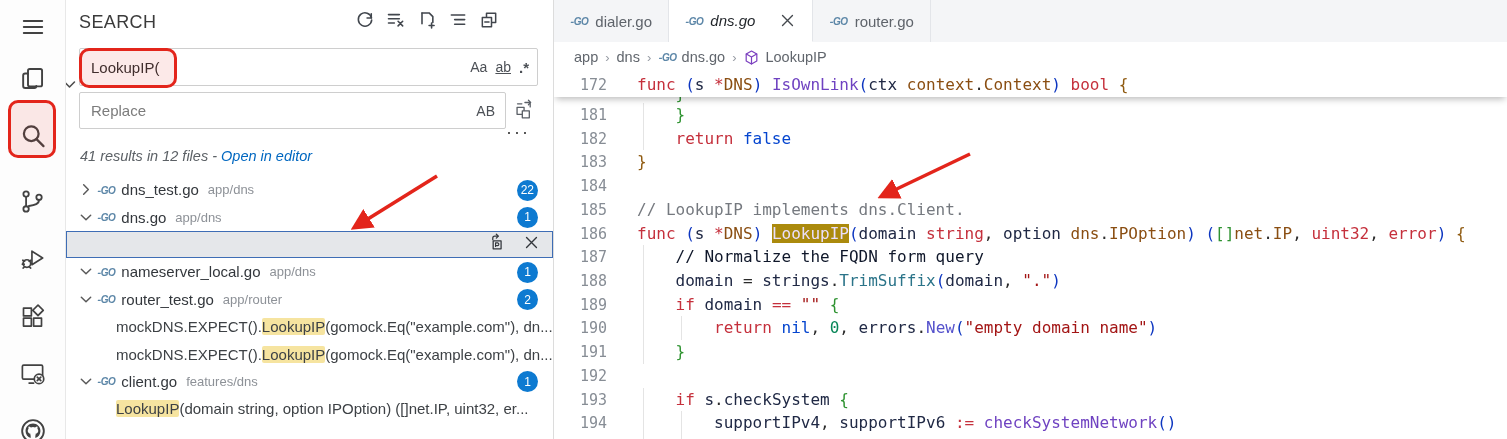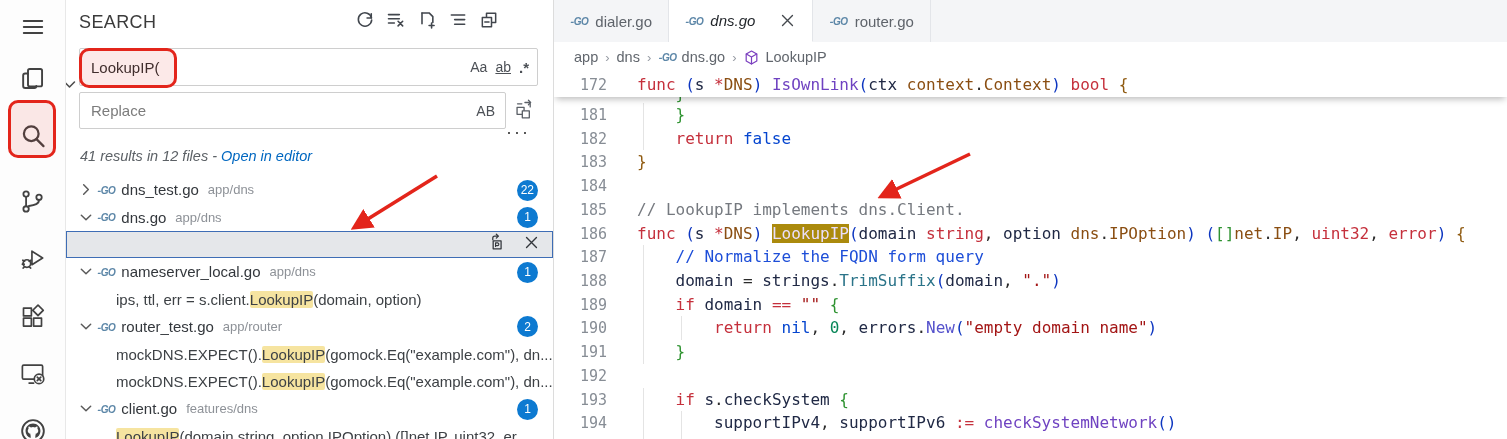--- a/index.html
+++ b/index.html
@@ -249,23 +249,20 @@
          <span class="chev">
           <svg width="17" height="17" viewBox="0 0 24 24" fill="none" stroke="currentColor" stroke-width="2.2" stroke-linecap="round" stroke-linejoin="round">
             <path d="M5 8.5l7 7 7-7"></path>
           </svg>
         </span>
          <span class="go-badge goic">GO</span>
          <span class="fname">nameserver_local.go</span>
          <span class="fpath">app/dns</span>
          <span class="badge">1</span>
        </div>
-      <div class="row match">
-         <span class="mtext"><span>ips, ttl, err = s.client.</span><span class="hl">LookupIP</span><span>(domain, option)</span></span>
-       </div>
       <div class="row file">
          <span class="chev">
           <svg width="17" height="17" viewBox="0 0 24 24" fill="none" stroke="currentColor" stroke-width="2.2" stroke-linecap="round" stroke-linejoin="round">
             <path d="M5 8.5l7 7 7-7"></path>
           </svg>
         </span>
          <span class="go-badge goic">GO</span>
          <span class="fname">router_test.go</span>
          <span class="fpath">app/router</span>
          <span class="badge">2</span>
@@ -344,21 +341,21 @@
     <div class="sliver" id="sliver">
         <div class="cl"><span class="ln"></span><span style="color:#2b2b2b">    </span><span style="color:#2f9331">}</span></div>
       </div>
     <div class="codelines" id="codelines">
         <div class="cl"><span class="guide" style="left:89px"></span><span class="ln">181</span><span style="color:#2b2b2b">    </span><span style="color:#2f9331">}</span></div>
         <div class="cl"><span class="guide" style="left:89px"></span><span class="ln">182</span><span style="color:#2b2b2b">    </span><span style="color:#c5303c">return </span><span style="color:#0545cf">false</span></div>
         <div class="cl"><span class="ln">183</span><span style="color:#8f5a10">}</span></div>
         <div class="cl"><span class="ln">184</span></div>
         <div class="cl"><span class="ln">185</span><span style="color:#75797f">// LookupIP implements dns.Client.</span></div>
         <div class="cl"><span class="ln">186</span><span style="color:#c5303c">func </span><span style="color:#0d36c0">(</span><span style="color:#202945">s </span><span style="color:#c5303c">*</span><span style="color:#8a4e12">DNS</span><span style="color:#0d36c0">) </span><span class="tok-hl">LookupIP</span><span style="color:#0d36c0">(</span><span style="color:#202945">domain </span><span style="color:#c5303c">string</span><span style="color:#2b2b2b">, </span><span style="color:#202945">option </span><span style="color:#8a4e12">dns</span><span style="color:#2b2b2b">.</span><span style="color:#8a4e12">IPOption</span><span style="color:#0d36c0">) (</span><span style="color:#2f9331">[]</span><span style="color:#8a4e12">net</span><span style="color:#2b2b2b">.</span><span style="color:#8a4e12">IP</span><span style="color:#2b2b2b">, </span><span style="color:#c5303c">uint32</span><span style="color:#2b2b2b">, </span><span style="color:#c5303c">error</span><span style="color:#0d36c0">) </span><span style="color:#8f5a10">{</span></div>
-        <div class="cl"><span class="guide" style="left:89px"></span><span class="ln">187</span><span style="color:#2b2b2b">    </span><span style="color:#1d4ed8">// Normalize the FQDN form query</span></div>
+        <div class="cl"><span class="guide" style="left:89px"></span><span class="ln">187</span><span style="color:#2b2b2b">    </span><span style="color:#0f172a">// Normalize the FQDN form query</span></div>
         <div class="cl"><span class="guide" style="left:89px"></span><span class="ln">188</span><span style="color:#2b2b2b">    </span><span style="color:#202945">domain</span><span style="color:#2b2b2b"> = </span><span style="color:#202945">strings</span><span style="color:#2b2b2b">.</span><span style="color:#2b7489">TrimSuffix</span><span style="color:#0d36c0">(</span><span style="color:#202945">domain</span><span style="color:#2b2b2b">, </span><span style="color:#a31515">"."</span><span style="color:#0d36c0">)</span></div>
         <div class="cl"><span class="guide" style="left:89px"></span><span class="ln">189</span><span style="color:#2b2b2b">    </span><span style="color:#c5303c">if </span><span style="color:#202945">domain </span><span style="color:#c5303c">== </span><span style="color:#a31515">"" </span><span style="color:#2f9331">{</span></div>
         <div class="cl"><span class="guide" style="left:89px"></span><span class="guide" style="left:127px"></span><span class="ln">190</span><span style="color:#2b2b2b">        </span><span style="color:#c5303c">return </span><span style="color:#0545cf">nil</span><span style="color:#2b2b2b">, </span><span style="color:#098658">0</span><span style="color:#2b2b2b">, </span><span style="color:#202945">errors</span><span style="color:#2b2b2b">.</span><span style="color:#5552cc">New</span><span style="color:#0d36c0">(</span><span style="color:#a31515">"empty domain name"</span><span style="color:#0d36c0">)</span></div>
         <div class="cl"><span class="guide" style="left:89px"></span><span class="ln">191</span><span style="color:#2b2b2b">    </span><span style="color:#2f9331">}</span></div>
         <div class="cl"><span class="ln">192</span></div>
         <div class="cl"><span class="guide" style="left:89px"></span><span class="ln">193</span><span style="color:#2b2b2b">    </span><span style="color:#c5303c">if </span><span style="color:#202945">s</span><span style="color:#2b2b2b">.</span><span style="color:#202945">checkSystem </span><span style="color:#2f9331">{</span></div>
         <div class="cl"><span class="guide" style="left:89px"></span><span class="guide" style="left:127px"></span><span class="ln">194</span><span style="color:#2b2b2b">        </span><span style="color:#202945">supportIPv4</span><span style="color:#2b2b2b">, </span><span style="color:#202945">supportIPv6 </span><span style="color:#c5303c">:= </span><span style="color:#6f42c1">checkSystemNetwork</span><span style="color:#0d36c0">()</span></div>
         <div class="cl"><span class="guide" style="left:89px"></span><span class="guide" style="left:127px"></span><span class="ln">195</span><span style="color:#2b2b2b">        </span><span style="color:#202945">option</span><span style="color:#2b2b2b">.</span><span style="color:#202945">IPv4Enable</span><span style="color:#2b2b2b"> = </span><span style="color:#202945">option</span><span style="color:#2b2b2b">.</span><span style="color:#202945">IPv4Enable </span><span style="color:#c5303c">&amp;&amp; </span><span style="color:#202945">supportIPv4</span></div>
       </div>
   </div>

